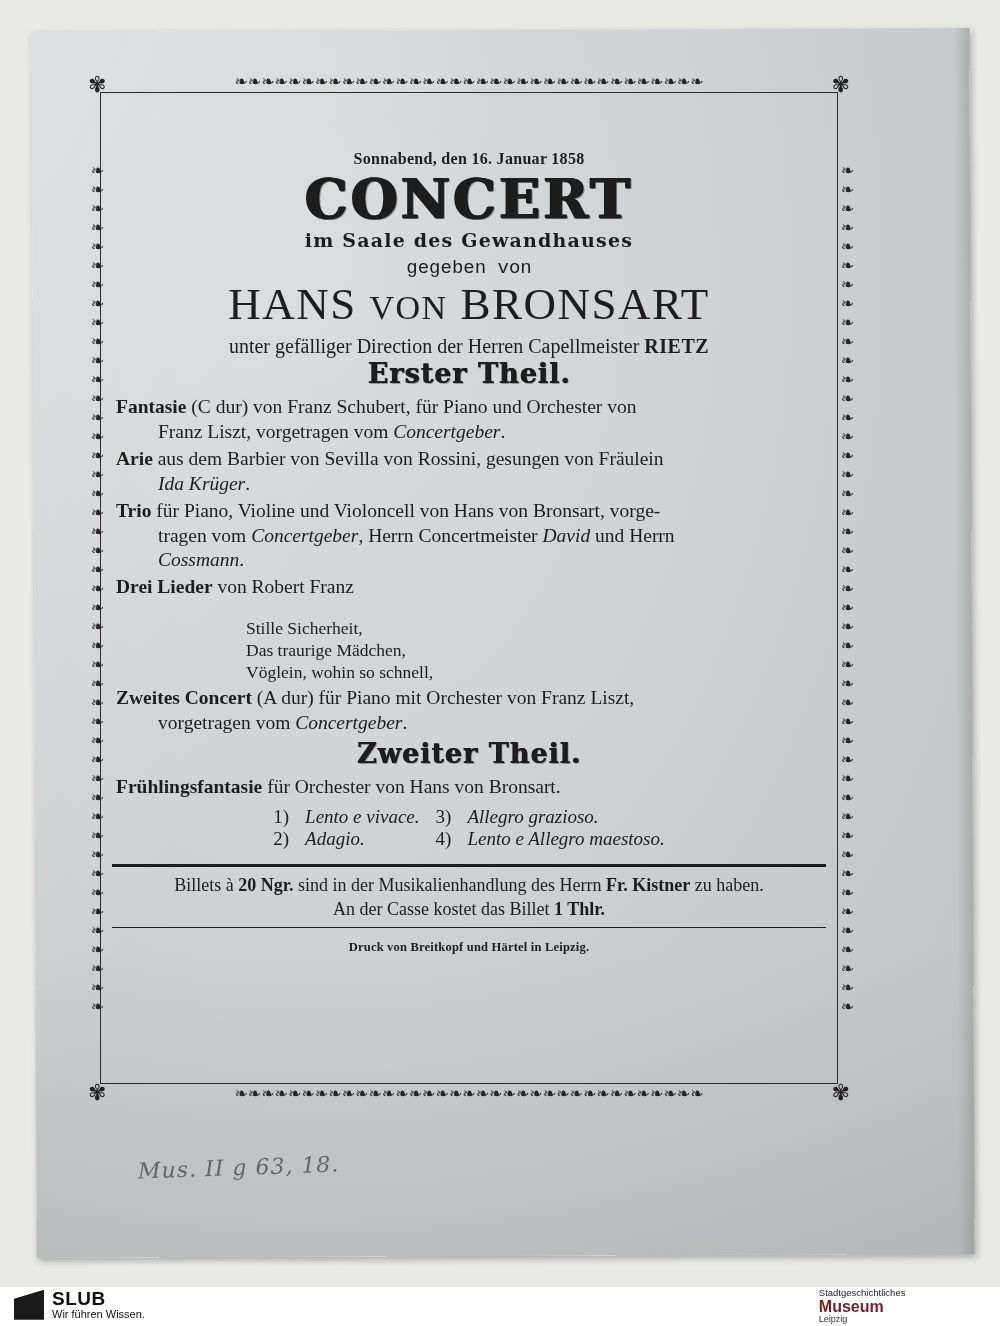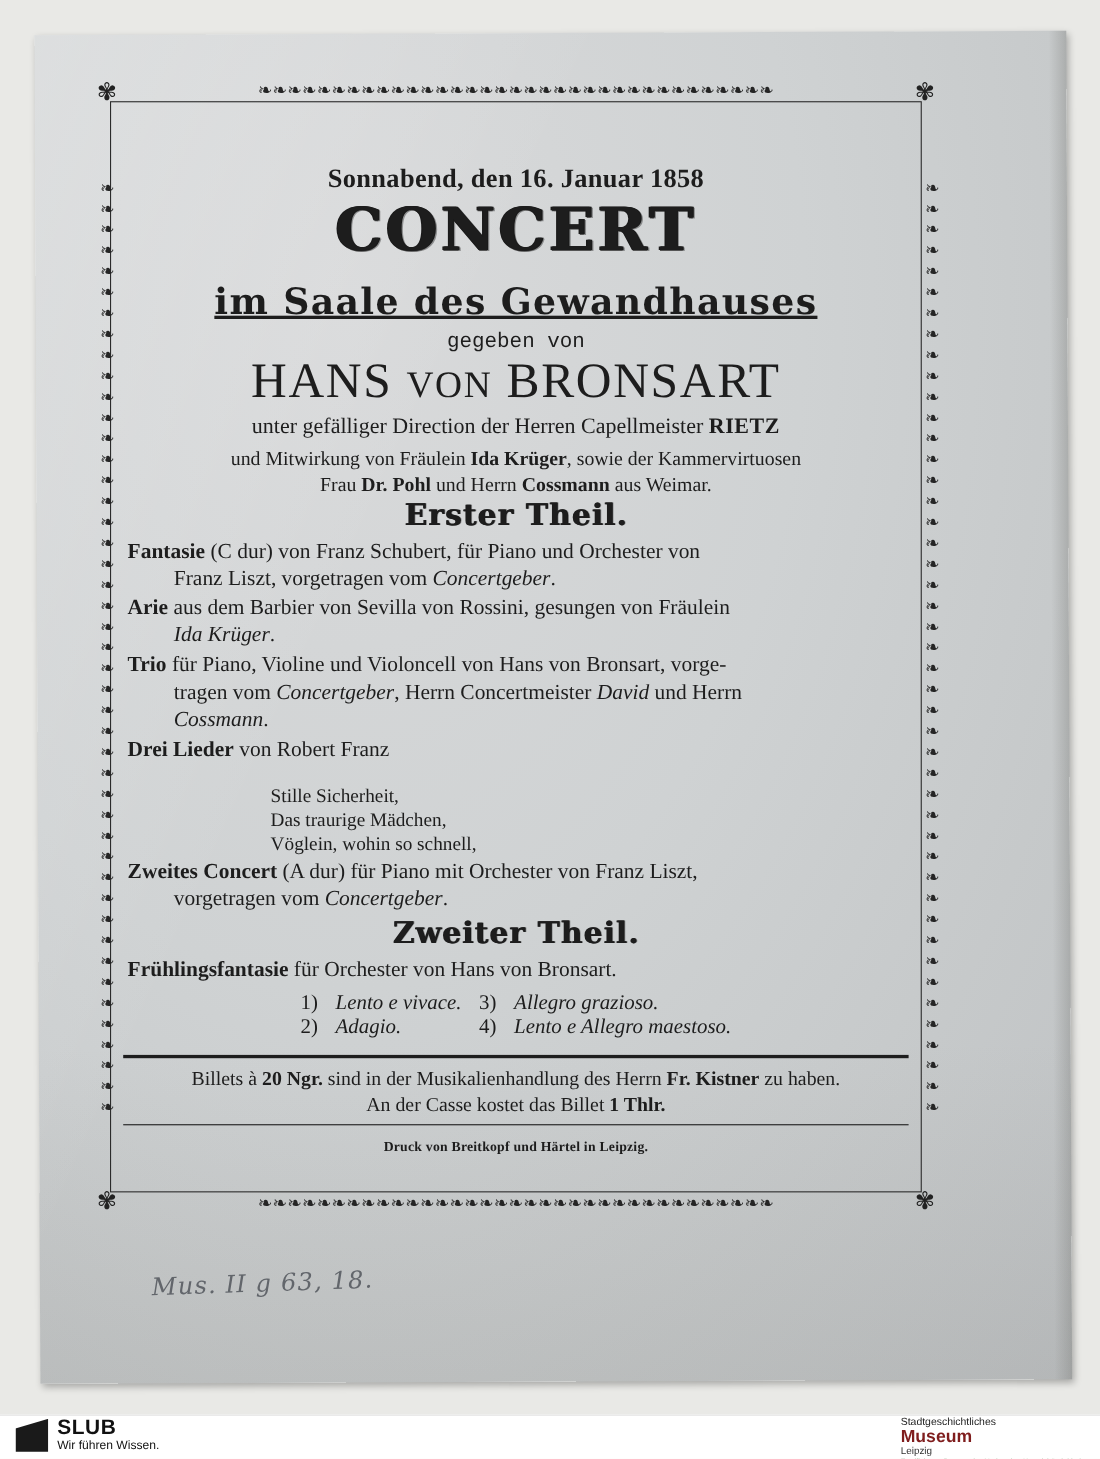--- a/index.html
+++ b/index.html
@@ -102,44 +102,43 @@
   #bill {
     position: absolute;
     left: 110px;
     top: 96px;
     width: 718px;
     height: 984px;
     color: #1d1d1d;
     text-align: center;
   }
   .date {
-    font-size: 24px;
+    font-size: 16px;
     font-weight: bold;
     letter-spacing: 0.3px;
     margin-top: 54px;
     font-family: "Liberation Serif", serif;
   }
   .concert-word {
     font-family: "DejaVu Serif", serif;
     font-weight: bold;
     font-size: 54px;
     letter-spacing: 3px;
     margin-top: 4px;
     line-height: 1.02;
     text-shadow:
       1px 0 0 #1a1a1a, -1px 0 0 #1a1a1a,
       0 1px 0 #555, 2px 1px 0 rgba(0,0,0,0.35);
   }
   .hall {
     font-family: "DejaVu Serif", serif;
-    font-size: 33px;
+    font-size: 19px;
     font-weight: bold;
     letter-spacing: 1.2px;
-    margin-top: 18px;
-    text-decoration: underline;
+    margin-top: 2px;
   }
   .given-by {
     font-size: 19px;
     margin-top: 6px;
     font-family: Liberation Mono, monospace;
   }
   .artist {
     font-family: "Liberation Serif", serif;
     font-size: 45px;
     font-weight: normal;
@@ -314,24 +313,20 @@
     <div class="given-by">gegeben von</div>
 
     <div class="artist">
       <span>HANS</span>
       <span class="small">VON</span>
       <span>BRONSART</span>
     </div>
 
     <div class="credit1">
       <span>unter gefälliger Direction der Herren Capellmeister </span><span class="sc">RIETZ</span>
-    </div>
-    <div class="credit3">
-      <span>und Mitwirkung von Fräulein </span><span class="b">Ida Krüger</span><span>, sowie der Kammervirtuosen</span><br>
-      <span>Frau </span><span class="b">Dr. Pohl</span><span> und Herrn </span><span class="b">Cossmann</span><span> aus Weimar.</span>
     </div>
 
     <div class="part-title">Erster Theil.</div>
 
     <div class="items">
 
       <div class="item">
         <span class="lead">Fantasie</span><span> (C dur) von Franz Schubert, für Piano und Orchester von</span>
         <span class="ind"><span>Franz Liszt, vorgetragen vom </span><span class="i">Concertgeber</span><span>.</span></span>
       </div>

